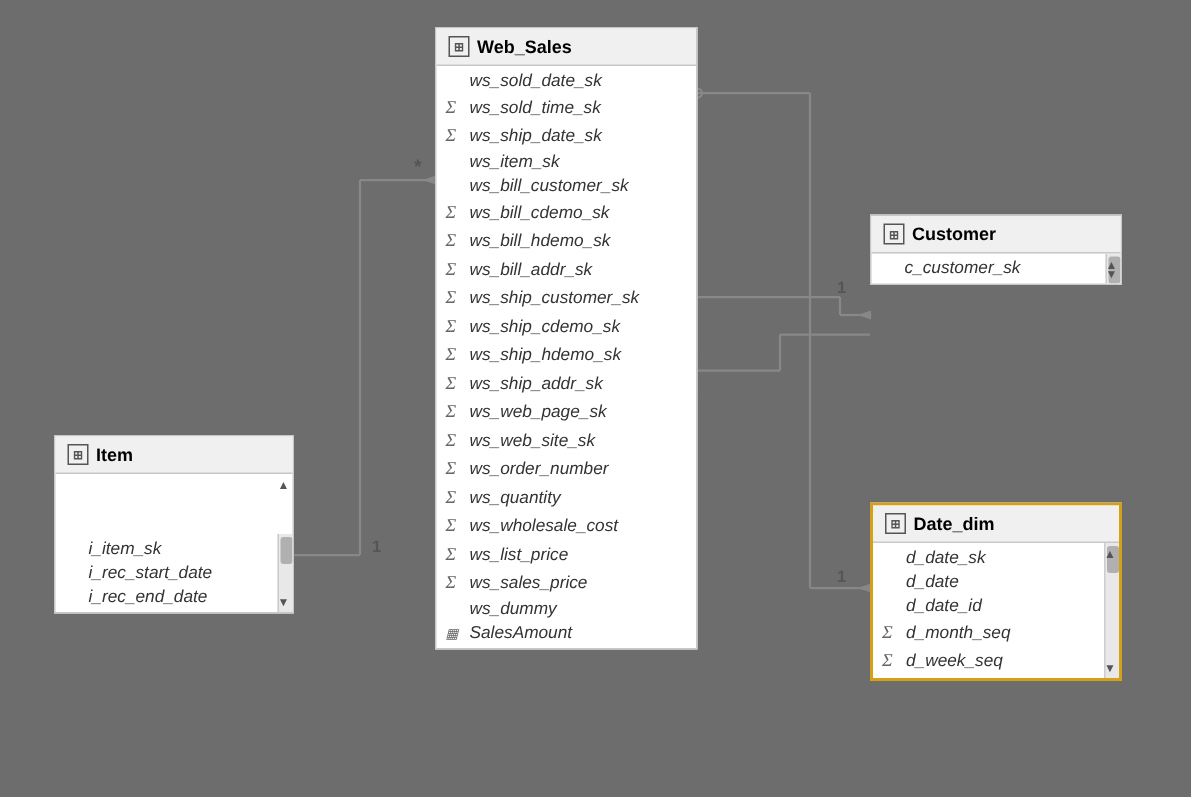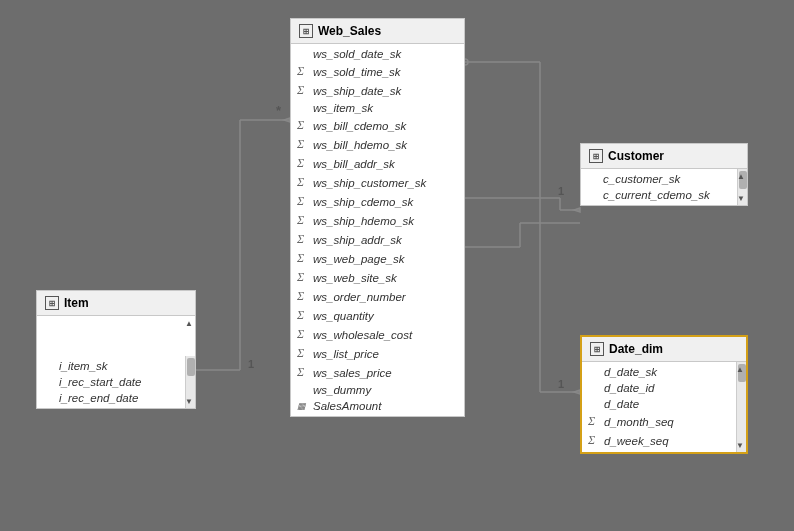--- a/index.html
+++ b/index.html
@@ -144,20 +144,24 @@
     </div>
     <div class="field-row">
       <span class="field-icon sigma">Σ</span>
       <span>ws_ship_date_sk</span>
     </div>
     <div class="field-row">
       <span class="field-icon"></span>
       <span>ws_item_sk</span>
     </div>
     <div class="field-row">
+      <span class="field-icon"></span>
+      <span>ws_bill_customer_sk</span>
+    </div>
+    <div class="field-row">
       <span class="field-icon sigma">Σ</span>
       <span>ws_bill_cdemo_sk</span>
     </div>
     <div class="field-row">
       <span class="field-icon sigma">Σ</span>
       <span>ws_bill_hdemo_sk</span>
     </div>
     <div class="field-row">
       <span class="field-icon sigma">Σ</span>
       <span>ws_bill_addr_sk</span>
@@ -220,24 +224,20 @@
 <div class="table-card" style="left: 580px; top: 143px; width: 168px; position: absolute;">
   <div class="table-header">
     <span class="table-icon">⊞</span>
     <span>Customer</span>
   </div>
   <div class="table-body" style="position:relative; ">
     <div class="field-row">
       <span class="field-icon"></span>
       <span>c_customer_sk</span>
     </div>
-    <div class="field-row">
-      <span class="field-icon"></span>
-      <span>c_current_cdemo_sk</span>
-    </div>
 
     <div style="position:absolute; right:0; top:0; bottom:0; width:10px; background:#e8e8e8; border-left:1px solid #ccc;">
       <div style="width:8px; height:18px; background:#b0b0b0; margin:2px 1px; border-radius:2px;"></div>
     </div>
   </div>
 
   <div style="position:absolute; top:28px; right:2px; font-size:8px; color:#555;">▲</div>
   <div style="position:absolute; bottom:2px; right:2px; font-size:8px; color:#555;">▼</div>
 </div>
 
@@ -273,25 +273,25 @@
     <span class="table-icon">⊞</span>
     <span>Date_dim</span>
   </div>
   <div class="table-body" style="position:relative; padding-right:28px;">
     <div class="field-row">
       <span class="field-icon"></span>
       <span>d_date_sk</span>
     </div>
     <div class="field-row">
       <span class="field-icon"></span>
+      <span>d_date</span>
+    </div>
+    <div class="field-row">
+      <span class="field-icon"></span>
       <span>d_date_id</span>
-    </div>
-    <div class="field-row">
-      <span class="field-icon"></span>
-      <span>d_date</span>
     </div>
     <div class="field-row">
       <span class="field-icon sigma">Σ</span>
       <span>d_month_seq</span>
     </div>
     <div class="field-row">
       <span class="field-icon sigma">Σ</span>
       <span>d_week_seq</span>
     </div>
 

